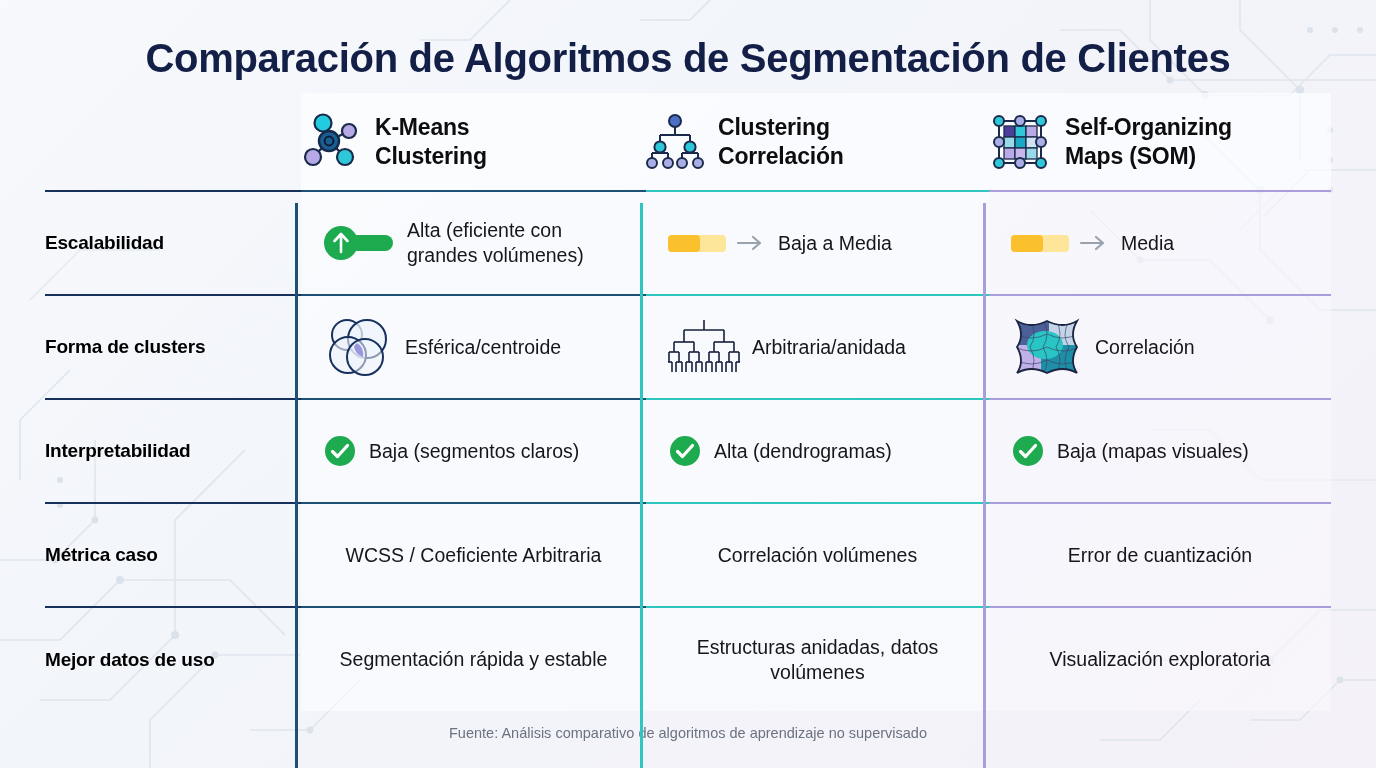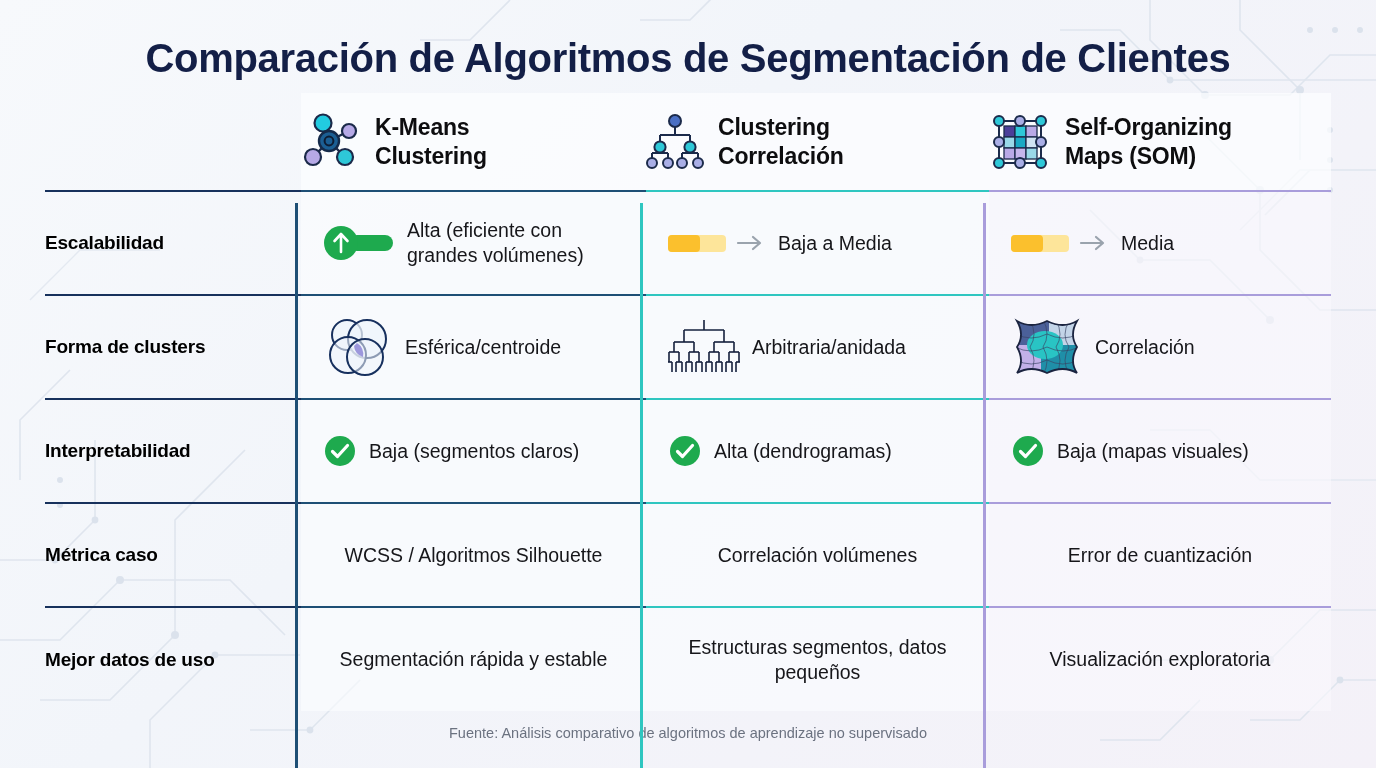--- a/index.html
+++ b/index.html
@@ -569,21 +569,21 @@
               <div></div>
             </td>
             <td class="hr-som">
               <div></div>
             </td>
         </tr>
 
         <tr class="row">
           <td class="cell-label">Métrica caso</td>
           <td class="cell">
-            <div class="cell-center">WCSS / Algoritmos Silhouette</div>
+            <div class="cell-center">WCSS / Coeficiente Arbitraria</div>
           </td>
           <td class="cell">
             <div class="cell-center">Correlación volúmenes</div>
           </td>
           <td class="cell som">
             <div class="cell-center">Error de cuantización</div>
           </td>
         </tr>
 
         <tr class="hr-row thin">
@@ -600,21 +600,21 @@
               <div></div>
             </td>
         </tr>
 
         <tr class="row tall">
           <td class="cell-label">Mejor datos de uso</td>
           <td class="cell">
             <div class="cell-center">Segmentación rápida y estable</div>
           </td>
           <td class="cell">
-            <div class="cell-center">Estructuras segmentos, datos pequeños</div>
+            <div class="cell-center">Estructuras anidadas, datos volúmenes</div>
           </td>
           <td class="cell som">
             <div class="cell-center">Visualización exploratoria</div>
           </td>
         </tr>
 
       </tbody>
     </table>
   </div>
 

